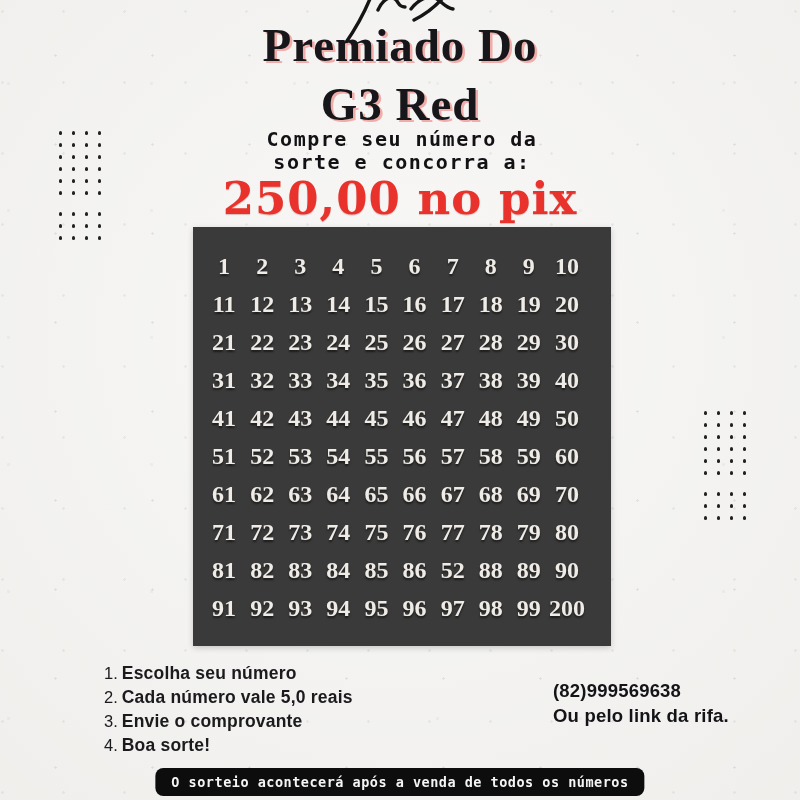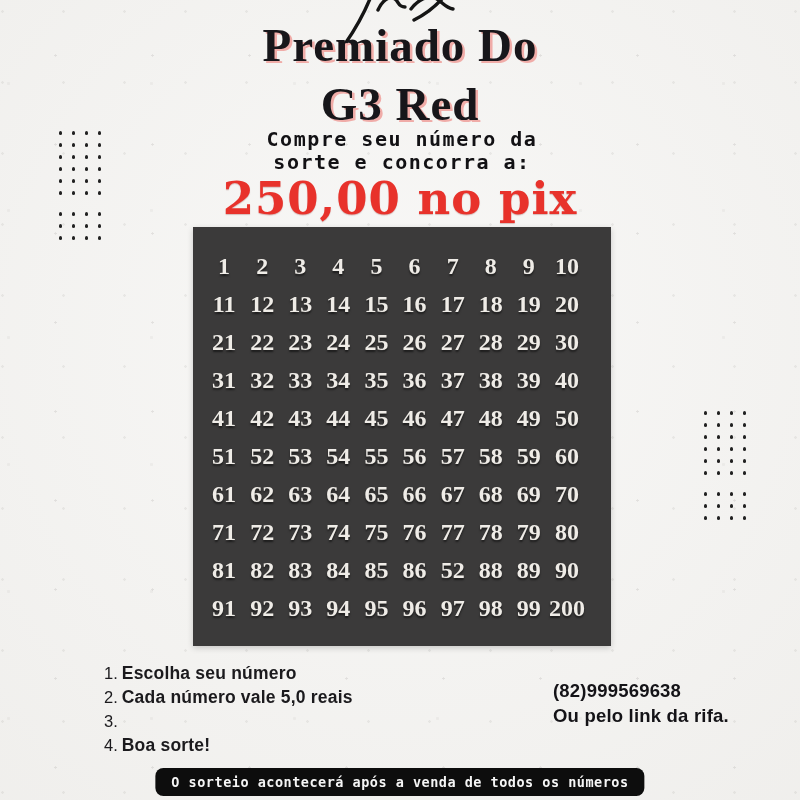--- a/index.html
+++ b/index.html
@@ -213,20 +213,21 @@
       <li>
         <span class="inum">1.</span>
         <span class="itext">Escolha seu número</span>
       </li>
       <li>
         <span class="inum">2.</span>
         <span class="itext">Cada número vale 5,0 reais</span>
       </li>
       <li>
         <span class="inum">3.</span>
+        <span class="itext">Envie o comprovante</span>
       </li>
       <li>
         <span class="inum">4.</span>
         <span class="itext">Boa sorte!</span>
       </li>
     </ol>
 
   <div class="pix-info">
     <span>(82)999569638</span>
     <span>Ou pelo link da rifa.</span>

